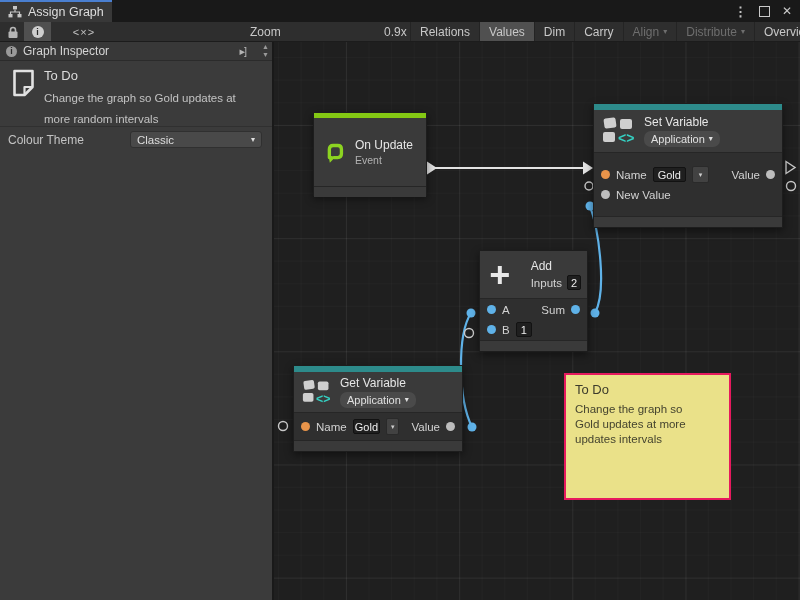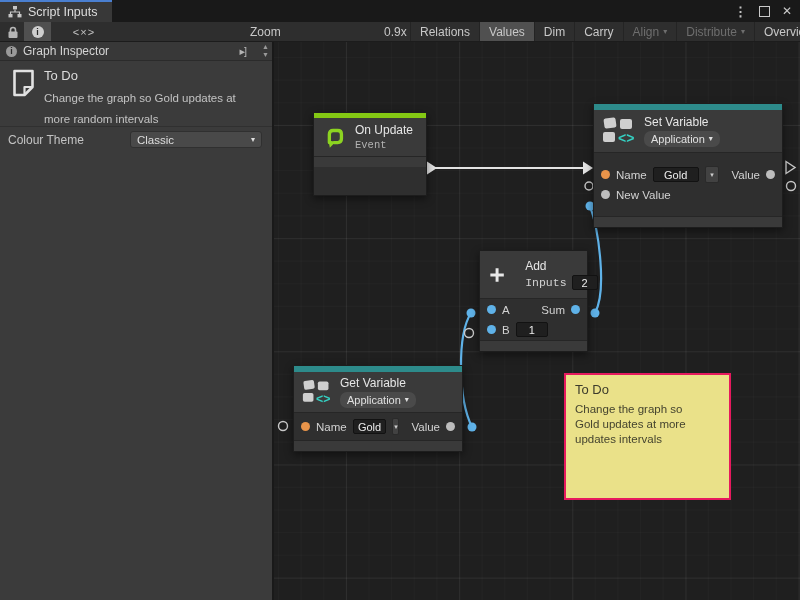--- a/index.html
+++ b/index.html
@@ -60,37 +60,37 @@
     background-size:113.2px 113.2px,113.2px 113.2px,22.64px 22.64px,22.64px 22.64px;
     background-position:72px 0,0 83px,4px 0,0 15px;}
   .wires{position:absolute;left:0;top:0;z-index:1;}
 
   
   .node{position:absolute;z-index:2;background:#2f2f2f;border:1px solid #1d1d1d;box-sizing:border-box;
     box-shadow:0 3px 8px rgba(0,0,0,.45);display:flex;flex-direction:column;}
   .bar{height:6px;flex:0 0 auto;}
   .bar.green{background:#84c814;height:5px;}
   .bar.teal{background:#2d8b8b;}
-  .head{background:#3a3a3a;display:flex;align-items:center;gap:8px;padding:5px 7px;flex:0 0 auto;}
+  .head{background:#3a3a3a;display:flex;align-items:center;gap:8px;padding:20px 7px;flex:0 0 auto;}
   .head-col{display:flex;flex-direction:column;gap:2px;min-width:0;}
   .node-title{font-size:12px;color:#e6e6e6;line-height:14px;white-space:nowrap;}
-  .node-sub{font-size:10.5px;color:#b2b2b2;line-height:12px;font-family:Liberation Mono, monospace;}
+  .node-sub{font-size:10.5px;color:#b2b2b2;line-height:12px;}
   .body{background:#2f2f2f;border-top:1px solid #262626;flex:1 1 auto;display:flex;flex-direction:column;justify-content:center;}
   .foot{height:10px;background:#3a3a3a;border-top:1px solid #262626;flex:0 0 auto;}
   .prow{display:flex;align-items:center;gap:6px;padding:0 7px;height:20px;font-size:11.5px;color:#d2d2d2;}
   .dot{width:9px;height:9px;border-radius:50%;flex:0 0 auto;}
   .dot.orange{background:#e8944a;}
   .dot.gray{background:#bdbdbd;}
   .dot.blue{background:#5fb2e8;}
   .spacer{flex:1 1 auto;}
   .pill{height:16px;background:#4a4a4a;border-radius:7px;display:flex;align-items:center;gap:4px;
     padding:0 7px;font-size:11px;color:#e0e0e0;max-width:84px;box-sizing:border-box;}
   .pill .pill-label{max-width:57px;overflow:hidden;white-space:nowrap;display:block;}
   .valbox{background:#1f1f1f;border:1px solid #121212;border-radius:2px;height:15px;min-width:14px;
-    display:flex;align-items:center;justify-content:center;font-size:11px;color:#ececec;padding:0 12px;box-sizing:border-box;}
+    display:flex;align-items:center;justify-content:center;font-size:11px;color:#ececec;padding:0 4px;box-sizing:border-box;}
   .caret-btn{width:15px;height:15px;background:#424242;border:1px solid #2a2a2a;border-radius:2px;
     display:flex;align-items:center;justify-content:center;}
   .caret-btn .caret{font-size:7px;color:#cdcdcd;}
   .clip{overflow:hidden;white-space:nowrap;}
 
   
   .sticky{position:absolute;left:290px;top:331px;width:167px;height:127px;z-index:2;background:#eae189;
     border:2px solid #e6195e;box-sizing:border-box;padding:7px 9px;}
   .sticky-title{font-size:13px;color:#3c3b2c;margin-bottom:5px;}
   .sticky-line{font-size:11.5px;color:#45442f;line-height:15px;}
@@ -101,21 +101,21 @@
 <div class="screen">
 
   <div class="tabbar">
     <div class="tab">
       <svg width="14" height="12" viewBox="0 0 14 12">
         <rect x="5" y="0" width="4" height="3.4" fill="#c6c6c6"></rect>
         <rect x="0.5" y="8" width="4" height="3.4" fill="#c6c6c6"></rect>
         <rect x="9.5" y="8" width="4" height="3.4" fill="#c6c6c6"></rect>
         <path d="M7 3.4 V6 M2.5 8 V6 H11.5 V8" stroke="#c6c6c6" stroke-width="1.2" fill="none"></path>
       </svg>
-      <span class="tab-label">Script Inputs</span>
+      <span class="tab-label">Assign Graph</span>
     </div>
     <div class="win-controls">
       <span class="menu-glyph">⋮</span>
       <span class="max-box"></span>
       <span class="close-glyph">✕</span>
     </div>
   </div>
 
   <div class="toolbar">
     <div class="tb-btn" style="left:4px;width:18px;">

